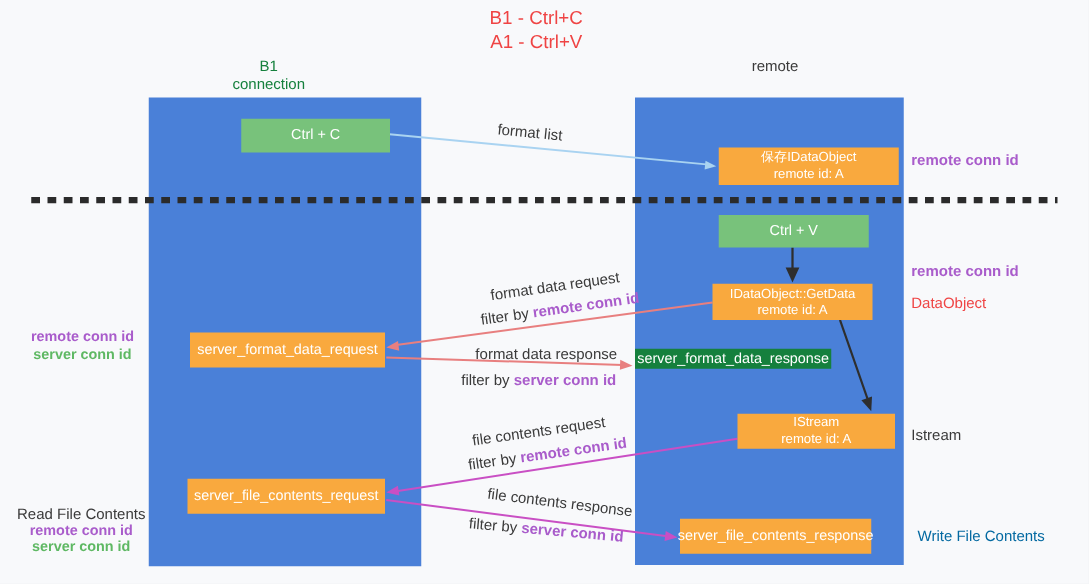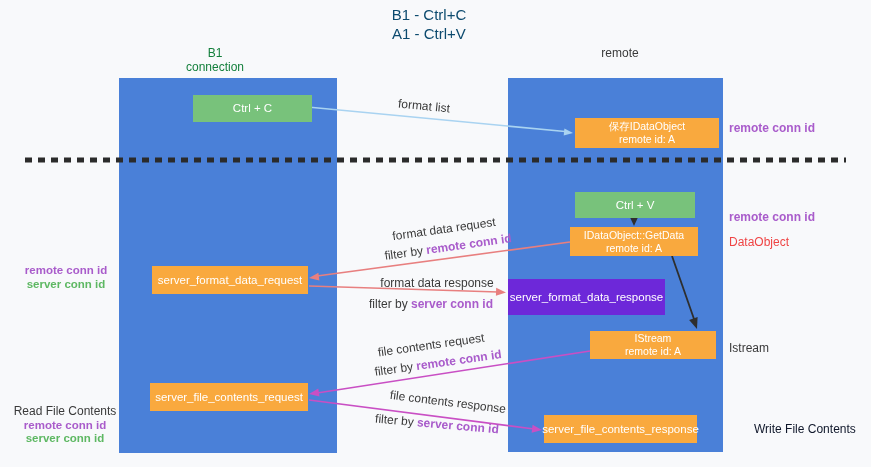--- a/index.html
+++ b/index.html
@@ -19,21 +19,21 @@
   .sidelbl { position:absolute; z-index:4; white-space:nowrap; font-size:12px; }
   .b { font-weight:bold; }
   .leftblock { position:absolute; z-index:4; text-align:center; font-size:11.5px;
                line-height:13.5px; font-weight:bold; }
 </style>
 </head>
 <body>
 
 <div class="stage" style="background-color: rgb(248, 249, 251);">
 
-  <div class="title" style="color: #0c4a6e;">
+  <div class="title" style="color: #ef4444;">
     <div>B1 - Ctrl+C</div>
     <div>A1 - Ctrl+V</div>
   </div>
 
   <div class="lifeline" style="left: 153px; top: 46px; color: #15803d;">
     <div>B1</div>
     <div>connection</div>
   </div>
   <div class="lifeline" style="left: 558px; top: 46px; color: rgb(58, 58, 58);">
     <div>remote</div>
@@ -69,34 +69,34 @@
 
   <div class="node" style="left: 157px; top: 95px; width: 119px; height: 27px; background-color: rgb(120, 194, 123); margin-left: 36px;">
     <div>Ctrl + C</div>
   </div>
 
   <div class="node small" style="left: 575px; top: 118px; width: 144px; height: 30px; background-color: rgb(249, 169, 62);">
     <div>保存IDataObject</div>
     <div>remote id: A</div>
   </div>
 
-  <div class="node" style="left: 575px; top: 172px; width: 120px; height: 26px; background-color: rgb(120, 194, 123); margin-top: 20px;">
+  <div class="node" style="left: 575px; top: 172px; width: 120px; height: 26px; background-color: rgb(120, 194, 123);">
     <div>Ctrl + V</div>
   </div>
 
   <div class="node small" style="left: 570px; top: 227px; width: 128px; height: 29px; background-color: rgb(249, 169, 62);">
     <div>IDataObject::GetData</div>
     <div>remote id: A</div>
   </div>
 
   <div class="node" style="left: 152px; top: 266px; width: 156px; height: 28px; background-color: rgb(249, 169, 62);">
     <div>server_format_data_request</div>
   </div>
 
-  <div class="node" style="left: 508px; top: 279px; width: 157px; height: 36px; background-color: #6d28d9;">
+  <div class="node" style="left: 508px; top: 279px; width: 157px; height: 16px; background-color: #15803d;">
     <div>server_format_data_response</div>
   </div>
 
   <div class="node small" style="left: 590px; top: 331px; width: 126px; height: 28px; background-color: rgb(249, 169, 62);">
     <div>IStream</div>
     <div>remote id: A</div>
   </div>
 
   <div class="node" style="left: 150px; top: 383px; width: 158px; height: 28px; background-color: rgb(249, 169, 62);">
     <div>server_file_contents_request</div>
@@ -136,15 +136,15 @@
   <div class="leftblock" style="left:10px; top:405px; width:110px;">
     <div style="font-weight: normal; font-size: 12px; color: rgb(58, 58, 58);">Read File Contents</div>
     <div style="color: rgb(169, 92, 203);">remote conn id</div>
     <div style="color: rgb(94, 184, 99);">server conn id</div>
   </div>
 
   <div class="sidelbl b" style="left: 729px; top: 121px; color: rgb(169, 92, 203);">remote conn id</div>
   <div class="sidelbl b" style="left: 729px; top: 210px; color: rgb(169, 92, 203);">remote conn id</div>
   <div class="sidelbl" style="left: 729px; top: 235px; color: #ef4444;">DataObject</div>
   <div class="sidelbl" style="left: 729px; top: 341px; color: rgb(58, 58, 58);">Istream</div>
-  <div class="sidelbl" style="left: 754px; top: 422px; color: #0f172a;">Write File Contents</div>
+  <div class="sidelbl" style="left: 734px; top: 422px; color: #0369a1;">Write File Contents</div>
 
 </div>
 
 </body></html>

